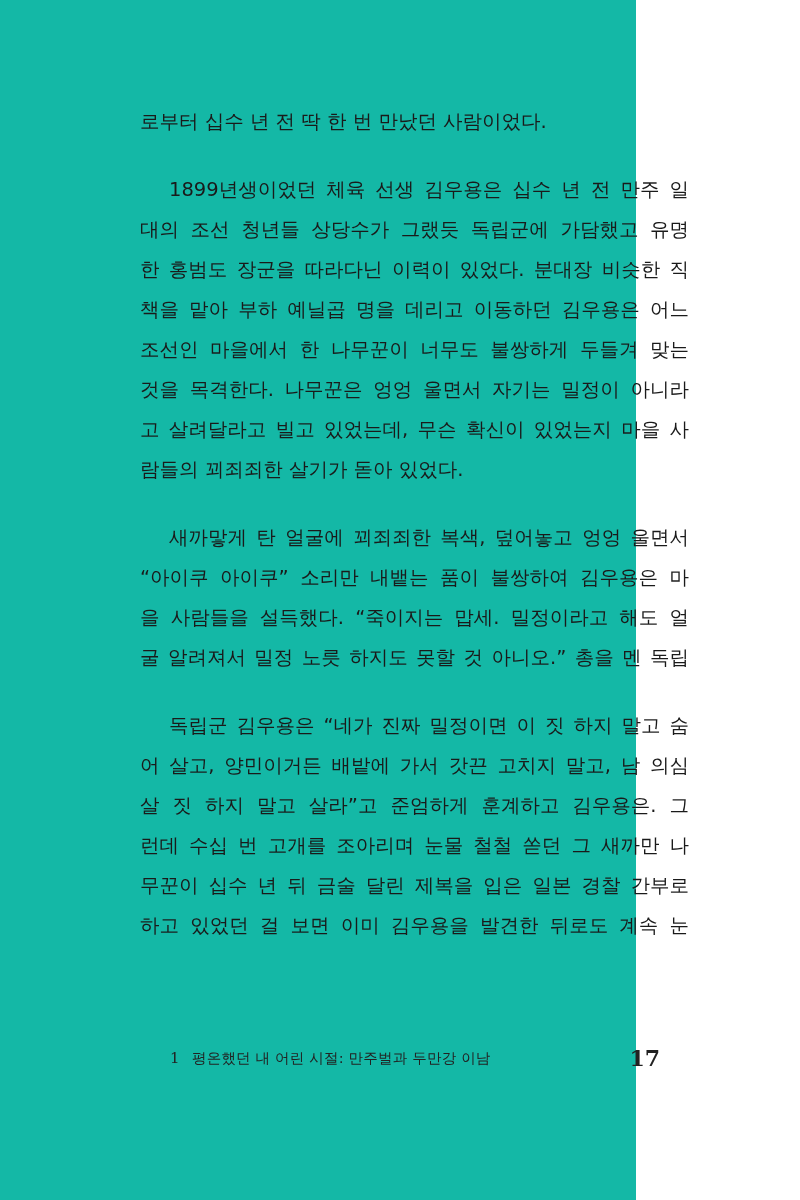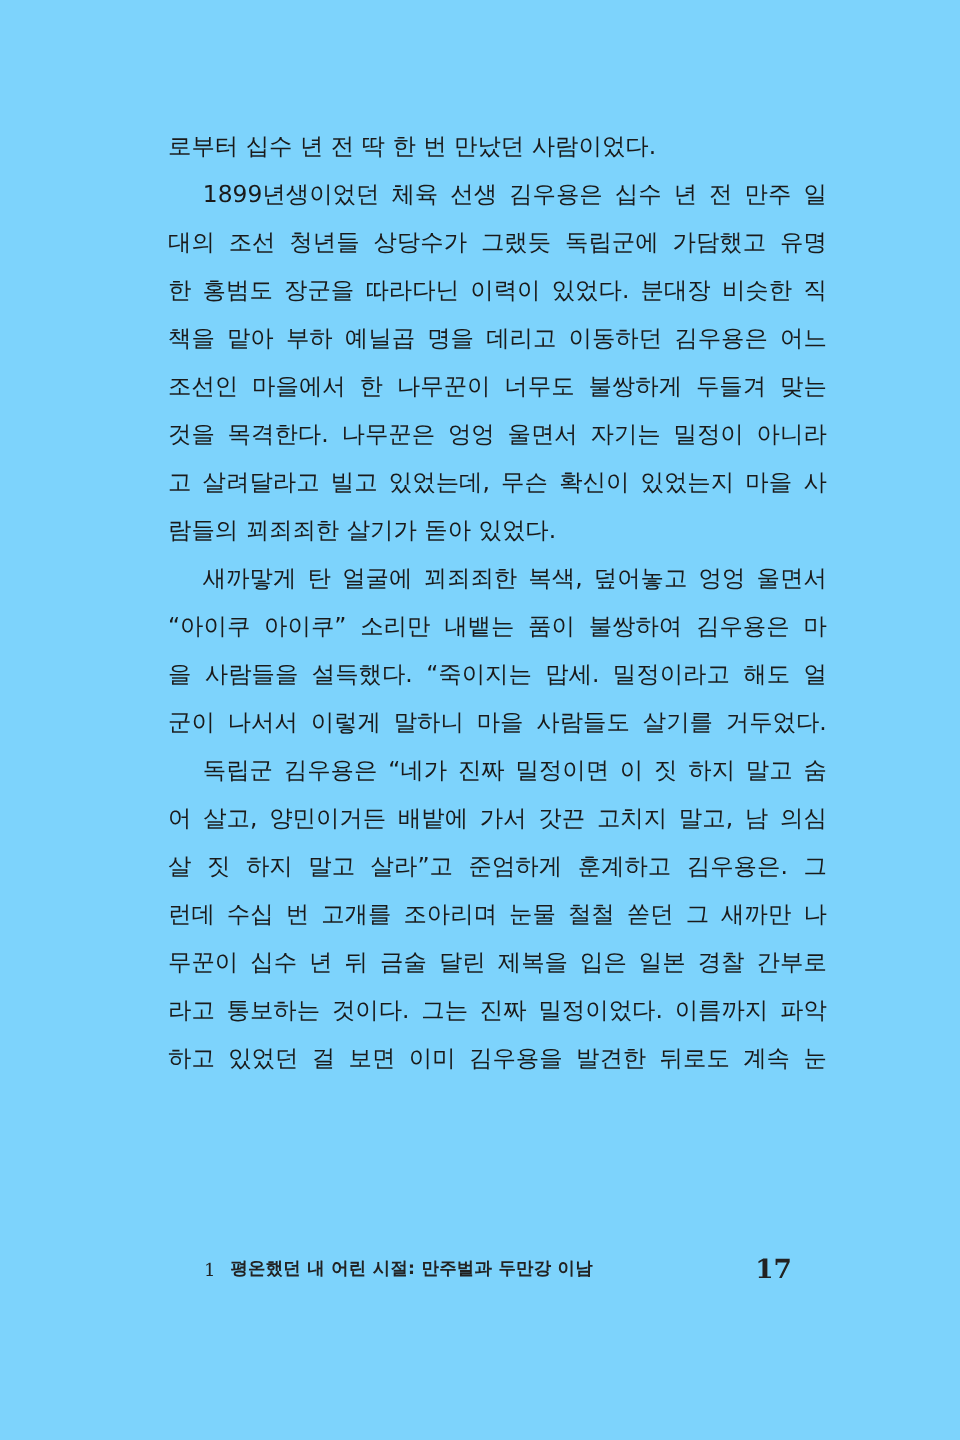--- a/index.html
+++ b/index.html
@@ -11,22 +11,22 @@
       width: 800px;
       height: 1200px;
       position: relative;
       overflow: hidden;
       font-family: "DejaVu Sans", sans-serif;
       color: #1a1a1a;
     }
     .page {
       position: absolute;
       left: 0; top: 0;
-      width: 800px; height: 1200px;
-      background: #7dd3fc;
+      width: 636px; height: 1200px;
+      background: #14b8a6;
     }
     .body-text {
       position: absolute;
       left: 140px;
       top: 102px;
       width: 549px;
     }
     .line {
       display: block;
       height: 40px;
@@ -35,20 +35,21 @@
       white-space: nowrap;
       text-align: justify;
       text-align-last: justify;
       letter-spacing: 0px;
     }
     .line.last {
       text-align-last: left;
     }
     .line.indent {
       padding-left: 29px;
+      margin-top: 28px;
     }
     .footer {
       position: absolute;
       top: 1044px;
       left: 170px;
       width: 490px;
       height: 28px;
       line-height: 28px;
       font-size: 14.5px;
       color: #222;
@@ -56,21 +57,20 @@
     .footer .chapter-num {
       position: absolute;
       left: 0;
       font-family: "DejaVu Serif", serif;
       font-size: 15px;
     }
     .footer .chapter-title {
       position: absolute;
       left: 22px;
       letter-spacing: 0.2px;
-      font-weight: bold;
     }
     .footer .page-number {
       position: absolute;
       right: 0;
       font-family: "DejaVu Serif", serif;
       font-weight: bold;
       font-size: 22px;
     }
   </style>
 </head>
@@ -84,27 +84,26 @@
     <span class="line">대의 조선 청년들 상당수가 그랬듯 독립군에 가담했고 유명</span>
     <span class="line">한 홍범도 장군을 따라다닌 이력이 있었다. 분대장 비슷한 직</span>
     <span class="line">책을 맡아 부하 예닐곱 명을 데리고 이동하던 김우용은 어느</span>
     <span class="line">조선인 마을에서 한 나무꾼이 너무도 불쌍하게 두들겨 맞는</span>
     <span class="line">것을 목격한다. 나무꾼은 엉엉 울면서 자기는 밀정이 아니라</span>
     <span class="line">고 살려달라고 빌고 있었는데, 무슨 확신이 있었는지 마을 사</span>
     <span class="line last">람들의 꾀죄죄한 살기가 돋아 있었다.</span>
     <span class="line indent">새까맣게 탄 얼굴에 꾀죄죄한 복색, 덮어놓고 엉엉 울면서</span>
     <span class="line">“아이쿠 아이쿠” 소리만 내뱉는 품이 불쌍하여 김우용은 마</span>
     <span class="line">을 사람들을 설득했다. “죽이지는 맙세. 밀정이라고 해도 얼</span>
-    <span class="line">군이 나서서 이렇게 말하니 마을 사람들도 살기를 거두었다.</span>
+    <span class="line">굴 알려져서 밀정 노릇 하지도 못할 것 아니오.” 총을 멘 독립</span>
     <span class="line indent">독립군 김우용은 “네가 진짜 밀정이면 이 짓 하지 말고 숨</span>
     <span class="line">어 살고, 양민이거든 배밭에 가서 갓끈 고치지 말고, 남 의심</span>
     <span class="line">살 짓 하지 말고 살라”고 준엄하게 훈계하고 김우용은. 그</span>
     <span class="line">런데 수십 번 고개를 조아리며 눈물 철철 쏟던 그 새까만 나</span>
     <span class="line">무꾼이 십수 년 뒤 금술 달린 제복을 입은 일본 경찰 간부로</span>
-    <span class="line">라고 통보하는 것이다. 그는 진짜 밀정이었다. 이름까지 파악</span>
     <span class="line">하고 있었던 걸 보면 이미 김우용을 발견한 뒤로도 계속 눈</span>
   </div>
 
   <div class="footer">
     <span class="chapter-num">1</span>
     <span class="chapter-title">평온했던 내 어린 시절: 만주벌과 두만강 이남</span>
     <span class="page-number">17</span>
   </div>
 
 </div>

